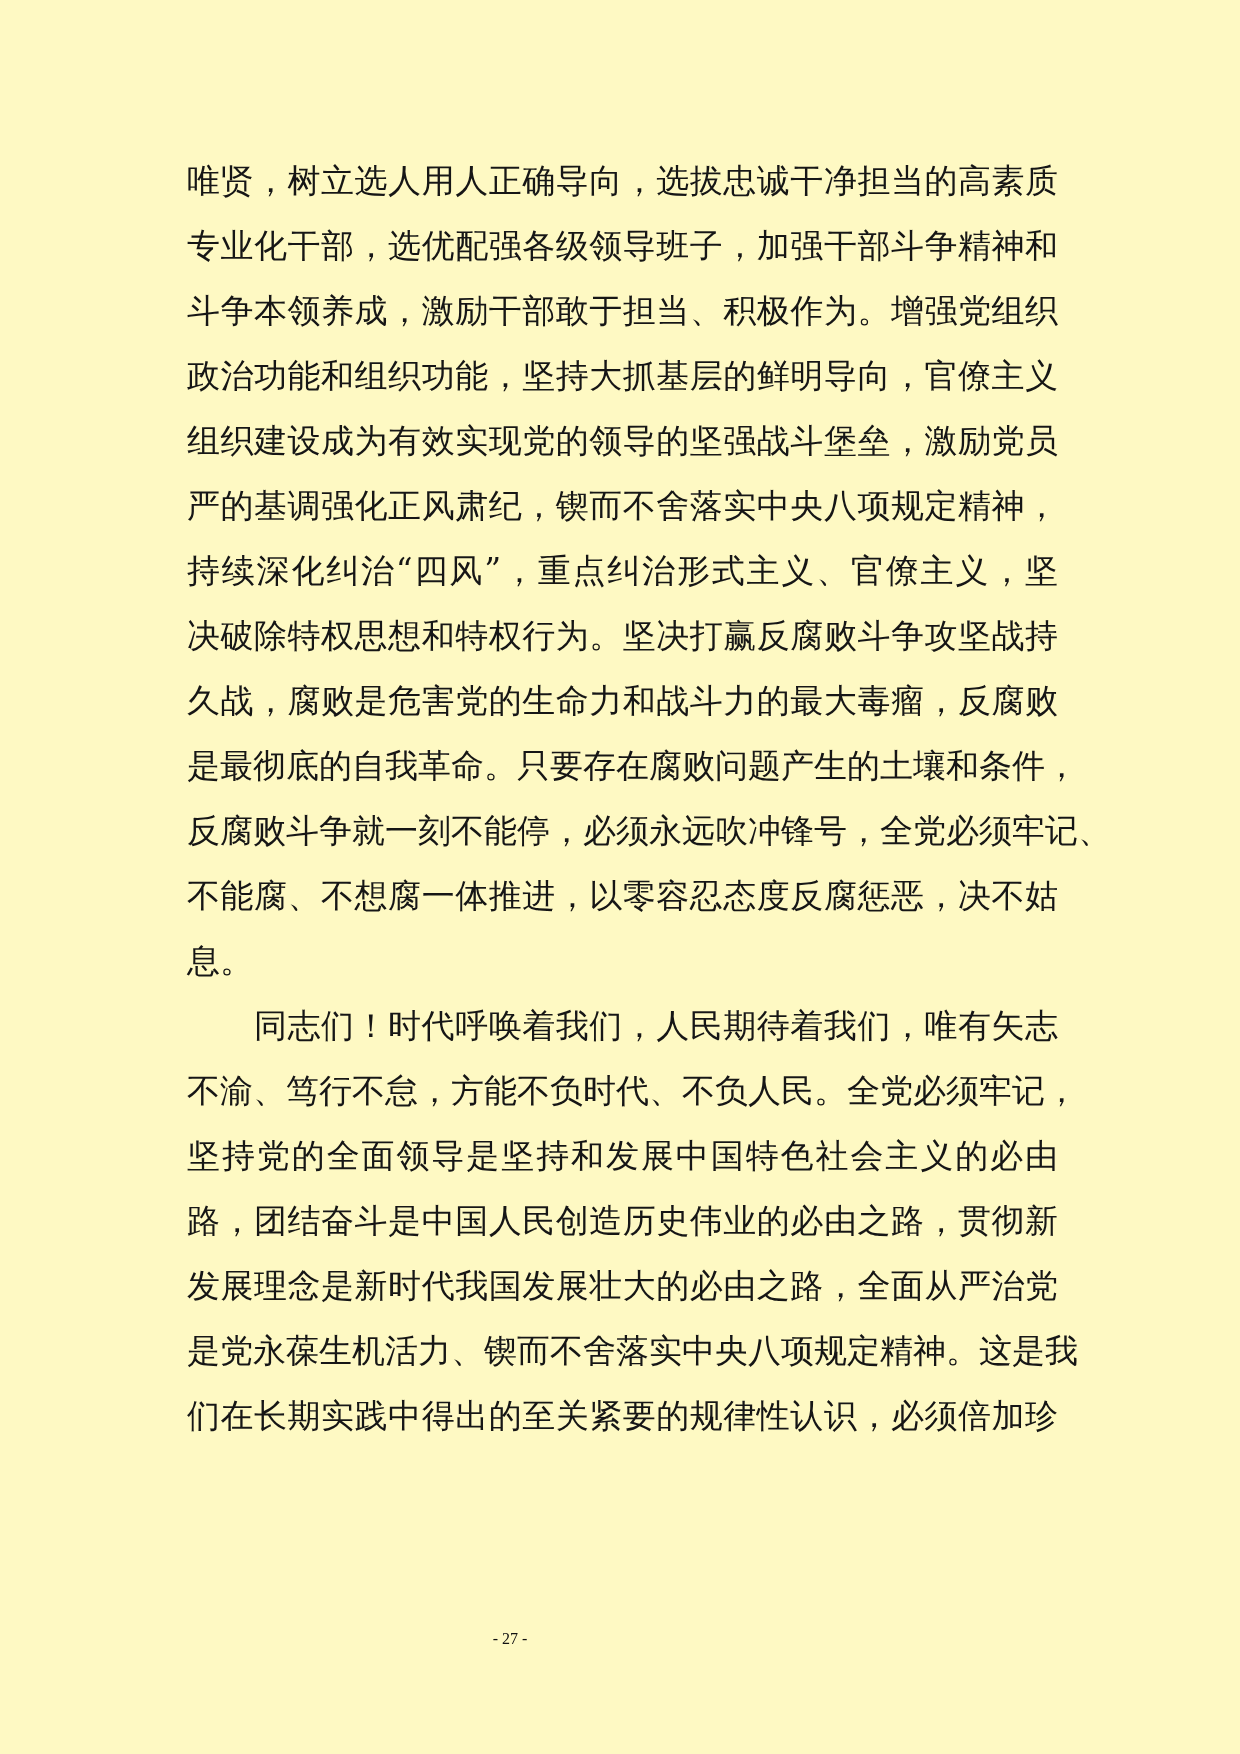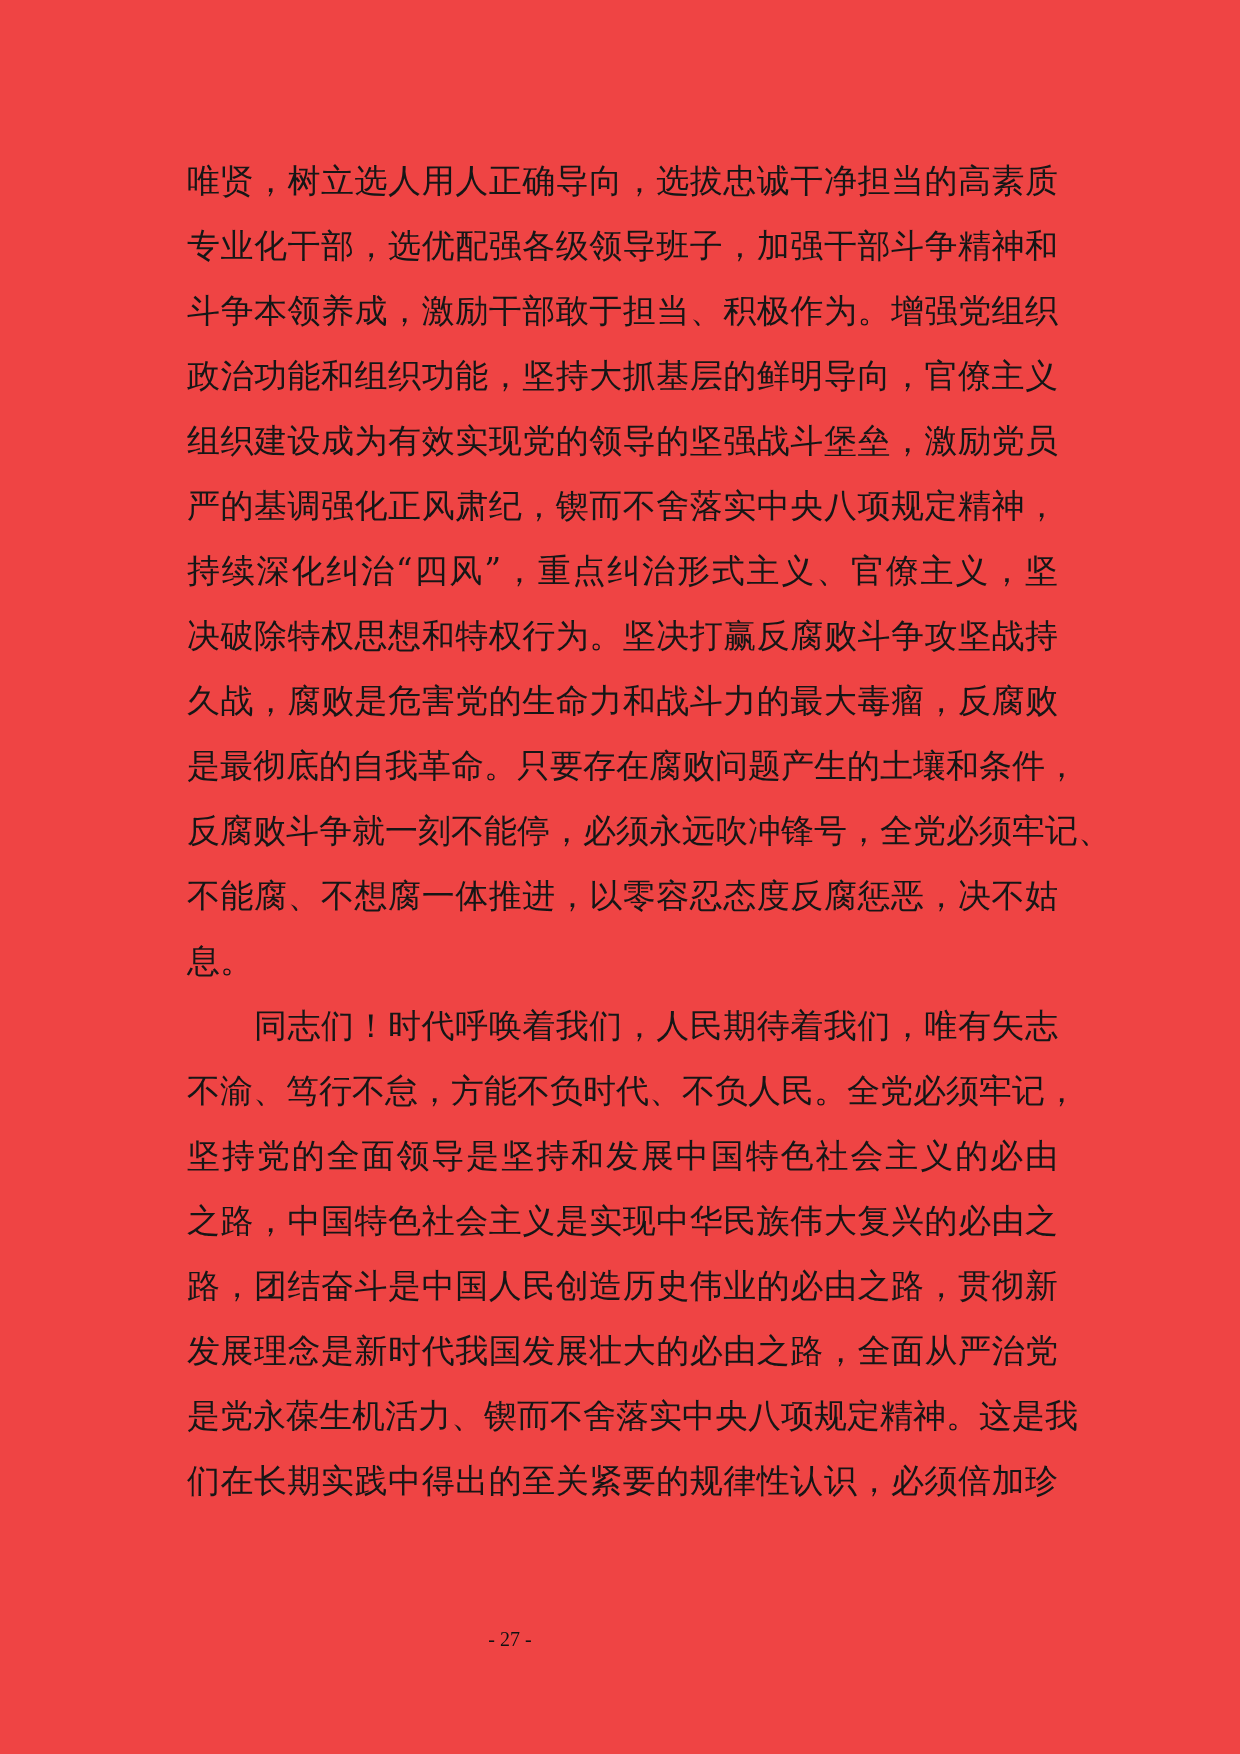--- a/index.html
+++ b/index.html
@@ -10,21 +10,21 @@
   body {
     width: 1240px;
     height: 1754px;
     overflow: hidden;
     font-family: "DejaVu Serif", "Liberation Serif", serif;
   }
   .page {
     position: relative;
     width: 1240px;
     height: 1754px;
-    background: #ef4444;
+    background: #fef9c3;
   }
   .text-block {
     position: absolute;
     left: 187px;
     top: 148px;
     width: 871px;
     color: #161616;
   }
   .para {
     margin: 0;
@@ -45,21 +45,21 @@
   }
   .line.first-indent {
     text-indent: 67px;
   }
   .page-number {
     position: absolute;
     top: 1622px;
     left: 0;
     width: 1020px;
     text-align: center;
-    font-size: 20px;
+    font-size: 16px;
     line-height: 34px;
     color: #111111;
     font-family: "Liberation Serif", "DejaVu Serif", serif;
   }
 </style>
 </head>
 <body>
 
 <div class="page">
 
@@ -78,21 +78,20 @@
       <div class="line">是最彻底的自我革命。只要存在腐败问题产生的土壤和条件，</div>
       <div class="line">反腐败斗争就一刻不能停，必须永远吹冲锋号，全党必须牢记、</div>
       <div class="line">不能腐、不想腐一体推进，以零容忍态度反腐惩恶，决不姑</div>
       <div class="line short-end">息。</div>
     </div>
 
     <div class="para">
       <div class="line first-indent">同志们！时代呼唤着我们，人民期待着我们，唯有矢志</div>
       <div class="line">不渝、笃行不怠，方能不负时代、不负人民。全党必须牢记，</div>
       <div class="line">坚持党的全面领导是坚持和发展中国特色社会主义的必由</div>
-      <div class="line">之路，中国特色社会主义是实现中华民族伟大复兴的必由之</div>
       <div class="line">路，团结奋斗是中国人民创造历史伟业的必由之路，贯彻新</div>
       <div class="line">发展理念是新时代我国发展壮大的必由之路，全面从严治党</div>
       <div class="line">是党永葆生机活力、锲而不舍落实中央八项规定精神。这是我</div>
       <div class="line">们在长期实践中得出的至关紧要的规律性认识，必须倍加珍</div>
     </div>
 
   </div>
 
   <div class="page-number">- 27 -</div>
 

